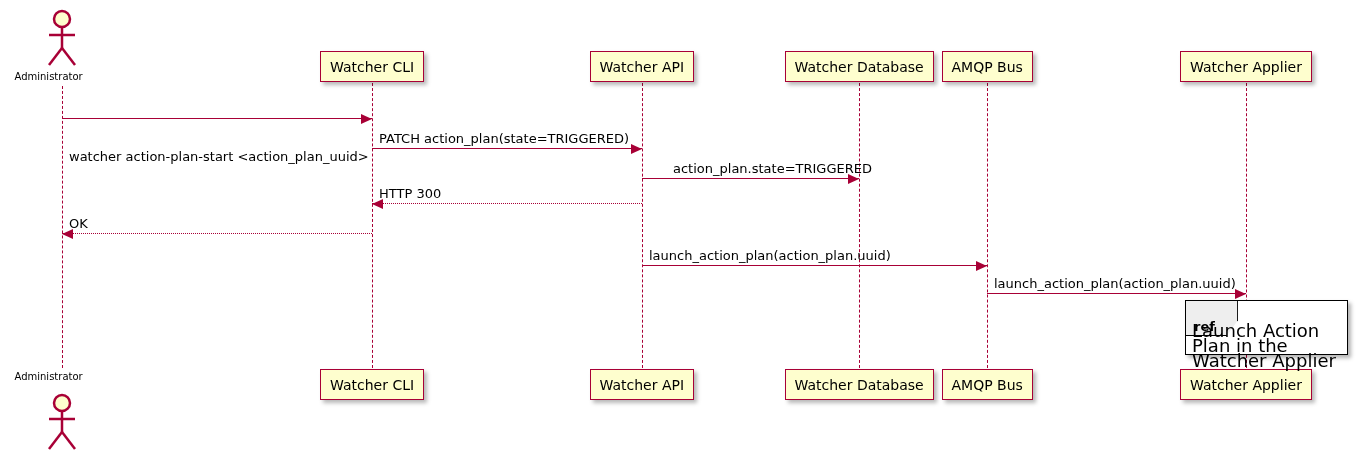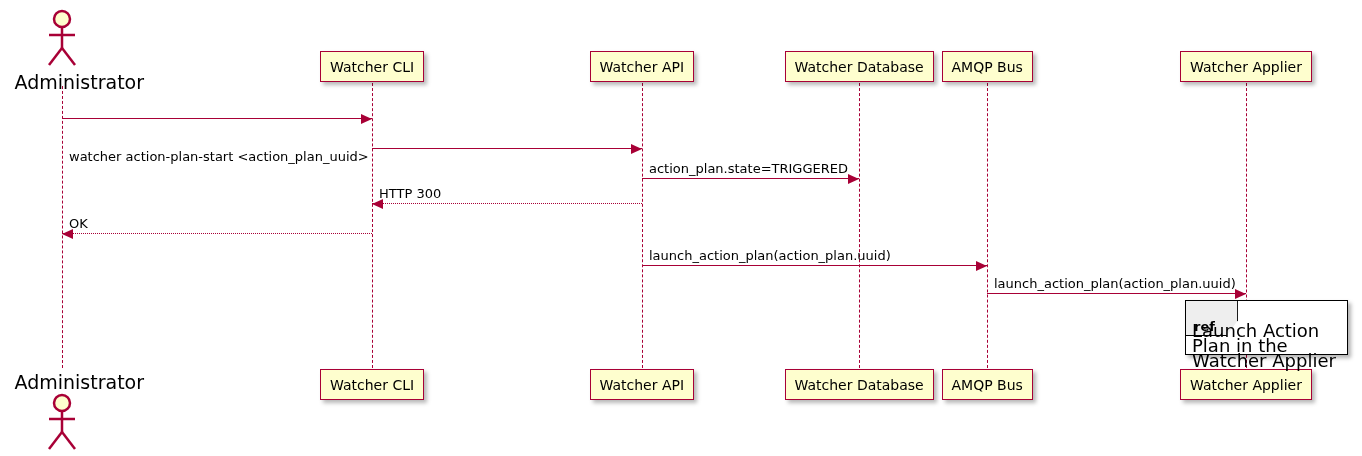--- a/index.html
+++ b/index.html
@@ -42,21 +42,21 @@
     align-items: center;
     justify-content: center;
     padding: 0 9px;
     white-space: nowrap;
     box-shadow: 3px 3px 4px rgba(0,0,0,0.28);
   }
 
   
   .actor-label {
     position: absolute;
-    font-size: 19px;
+    font-size: 10px;
     color: #000000;
     white-space: nowrap;
   }
   .actor-fig {
     position: absolute;
   }
 
   
   .msg-line {
     position: absolute;
@@ -163,23 +163,24 @@
     <div class="participant" style="top: 369px; left: 784.5px;">Watcher Database</div>
     <div class="participant" style="top: 51px; left: 941.5px;">AMQP Bus</div>
     <div class="participant" style="top: 369px; left: 941.5px;">AMQP Bus</div>
     <div class="participant" style="top: 51px; left: 1180px;">Watcher Applier</div>
     <div class="participant" style="top: 369px; left: 1180px;">Watcher Applier</div>
     <div class="msg-line" style="left: 62px; top: 118px; width: 310px;"></div>
     <div class="arrow-head right" style="top: 114px; left: 361px;"></div>
     <div class="msg-label" style="top: 102px; left: 69px; margin-top: 48px;">watcher action-plan-start &lt;action_plan_uuid&gt;</div>
     <div class="msg-line" style="left: 372px; top: 148px; width: 270px;"></div>
     <div class="arrow-head right" style="top: 144px; left: 631px;"></div>
+    <div class="msg-label" style="top: 132px; left: 379px;">PATCH action_plan(state=TRIGGERED)</div>
     <div class="msg-line" style="left: 642px; top: 178px; width: 217px;"></div>
     <div class="arrow-head right" style="top: 174px; left: 848px;"></div>
-    <div class="msg-label" style="top: 162px; left: 649px;">action_plan.state=TRIGGERED</div>
+    <div class="msg-label" style="top: 162px; left: 673px;">action_plan.state=TRIGGERED</div>
     <div class="msg-line dotted" style="left: 372px; top: 203px; width: 270px;"></div>
     <div class="arrow-head left" style="top: 199px; left: 372px;"></div>
     <div class="msg-label" style="top: 187px; left: 379px;">HTTP 300</div>
     <div class="msg-line dotted" style="left: 62px; top: 233px; width: 310px;"></div>
     <div class="arrow-head left" style="top: 229px; left: 62px;"></div>
     <div class="msg-label" style="top: 217px; left: 69px;">OK</div>
     <div class="msg-line" style="left: 642px; top: 265px; width: 345px;"></div>
     <div class="arrow-head right" style="top: 261px; left: 976px;"></div>
     <div class="msg-label" style="top: 249px; left: 649px;">launch_action_plan(action_plan.uuid)</div>
     <div class="msg-line" style="left: 987px; top: 293px; width: 259px;"></div>

